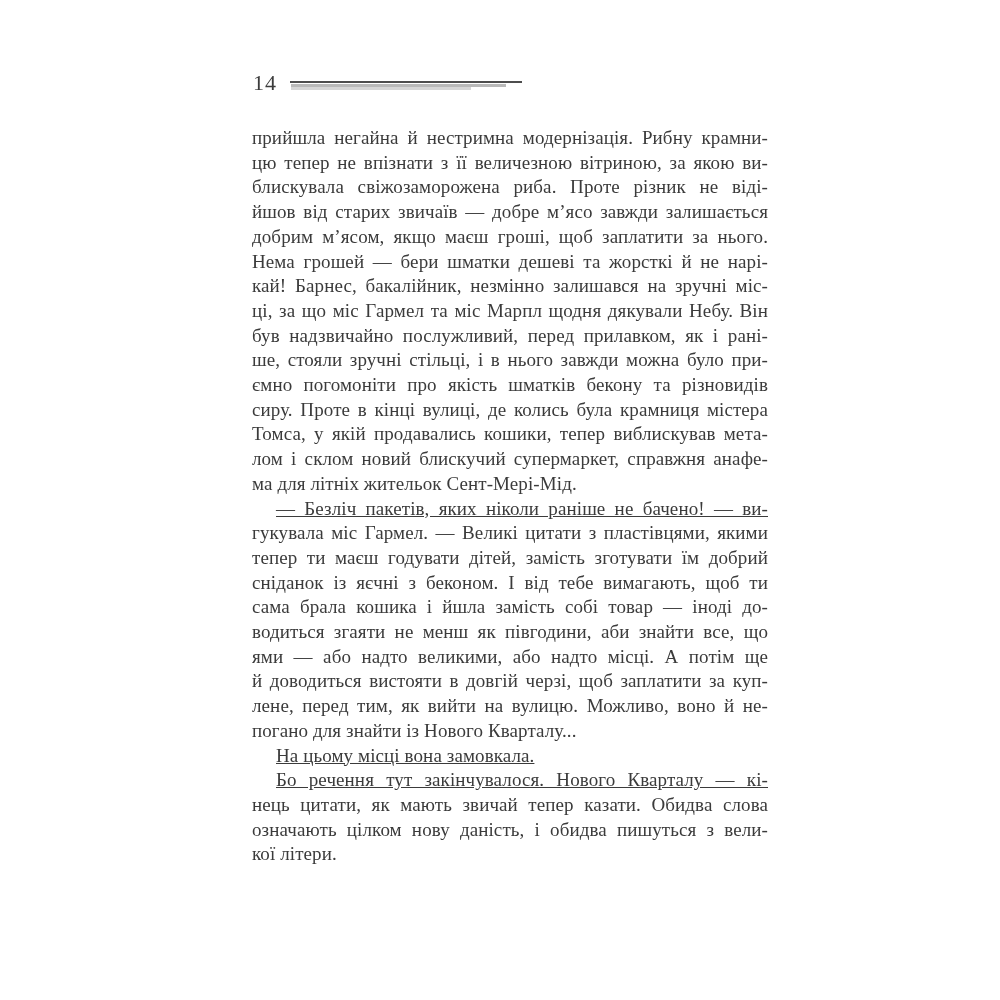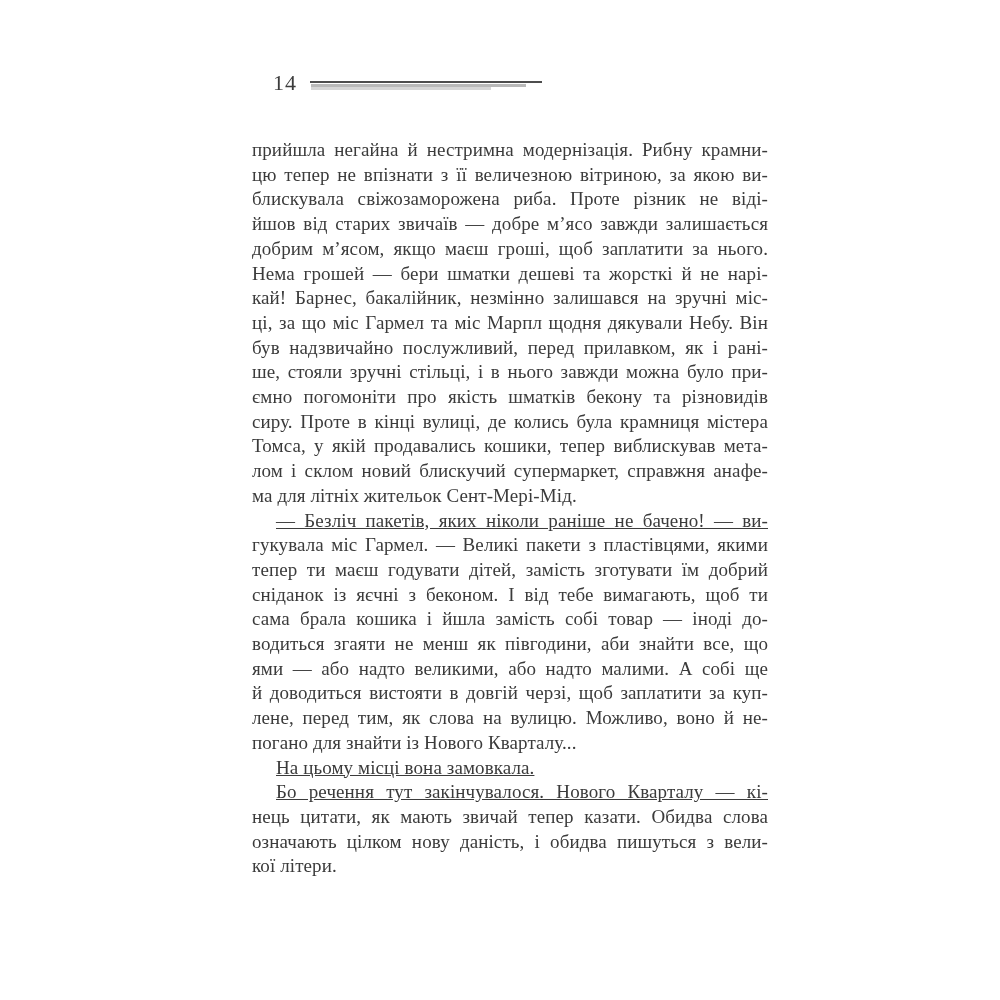--- a/index.html
+++ b/index.html
@@ -20,21 +20,20 @@
     left: 253px;
     top: 68px;
     display: flex;
     align-items: center;
   }
   .page-number {
     font-size: 22px;
     color: #3c3c3c;
     letter-spacing: 1px;
     line-height: 30px;
-    margin-left: 20px;
   }
   .header-rule {
     position: relative;
     margin-left: 13px;
     width: 232px;
     height: 12px;
     margin-top: 2px;
   }
   .rule-dark {
     position: absolute;
@@ -56,21 +55,21 @@
     position: absolute;
     left: 1px;
     top: 9px;
     width: 180px;
     height: 3px;
     background: #d6d6d6;
   }
   .text-block {
     position: absolute;
     left: 252px;
-    top: 138px;
+    top: 126px;
     width: 516px;
   }
   .ln {
     font-size: 19px;
     line-height: 24.7px;
     color: #3b3b3b;
     letter-spacing: 0.1px;
     text-align: justify;
     text-align-last: justify;
     white-space: normal;
@@ -110,28 +109,28 @@
     <div class="ln">ці, за що міс Гармел та міс Марпл щодня дякували Небу. Він</div>
     <div class="ln">був надзвичайно послужливий, перед прилавком, як і рані-</div>
     <div class="ln">ше, стояли зручні стільці, і в нього завжди можна було при-</div>
     <div class="ln">ємно погомоніти про якість шматків бекону та різновидів</div>
     <div class="ln">сиру. Проте в кінці вулиці, де колись була крамниця містера</div>
     <div class="ln">Томса, у якій продавались кошики, тепер виблискував мета-</div>
     <div class="ln">лом і склом новий блискучий супермаркет, справжня анафе-</div>
     <div class="ln end">ма для літніх жительок Сент-Мері-Мід.</div>
 
     <div class="ln ind">— Безліч пакетів, яких ніколи раніше не бачено! — ви-</div>
-    <div class="ln">гукувала міс Гармел. — Великі пакети з пластівцями, якими</div>
+    <div class="ln">гукувала міс Гармел. — Великі цитати з пластівцями, якими</div>
     <div class="ln">тепер ти маєш годувати дітей, замість зготувати їм добрий</div>
     <div class="ln">сніданок із яєчні з беконом. І від тебе вимагають, щоб ти</div>
     <div class="ln">сама брала кошика і йшла замість собі товар — іноді до-</div>
     <div class="ln">водиться згаяти не менш як півгодини, аби знайти все, що</div>
-    <div class="ln">ями — або надто великими, або надто малими. А собі ще</div>
+    <div class="ln">ями — або надто великими, або надто місці. А потім ще</div>
     <div class="ln">й доводиться вистояти в довгій черзі, щоб заплатити за куп-</div>
-    <div class="ln">лене, перед тим, як слова на вулицю. Можливо, воно й не-</div>
+    <div class="ln">лене, перед тим, як вийти на вулицю. Можливо, воно й не-</div>
     <div class="ln end">погано для знайти із Нового Кварталу...</div>
 
     <div class="ln ind end">На цьому місці вона замовкала.</div>
 
     <div class="ln ind">Бо речення тут закінчувалося. Нового Кварталу — кі-</div>
     <div class="ln">нець цитати, як мають звичай тепер казати. Обидва слова</div>
     <div class="ln">означають цілком нову даність, і обидва пишуться з вели-</div>
     <div class="ln end">кої літери.</div>
   </div>
 

